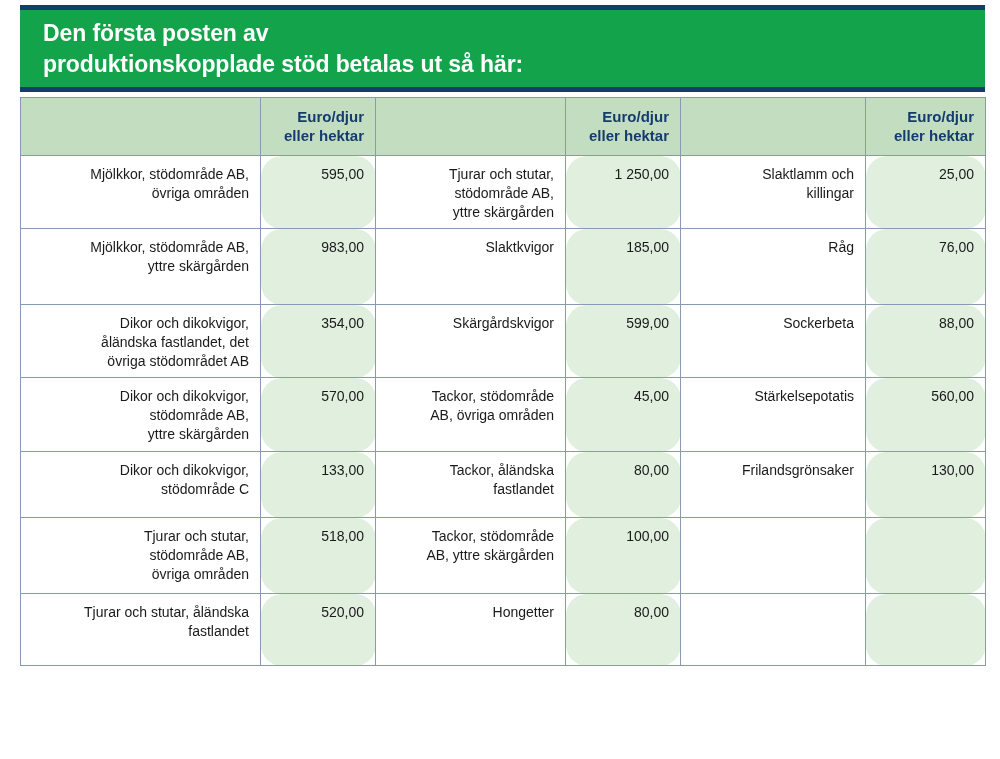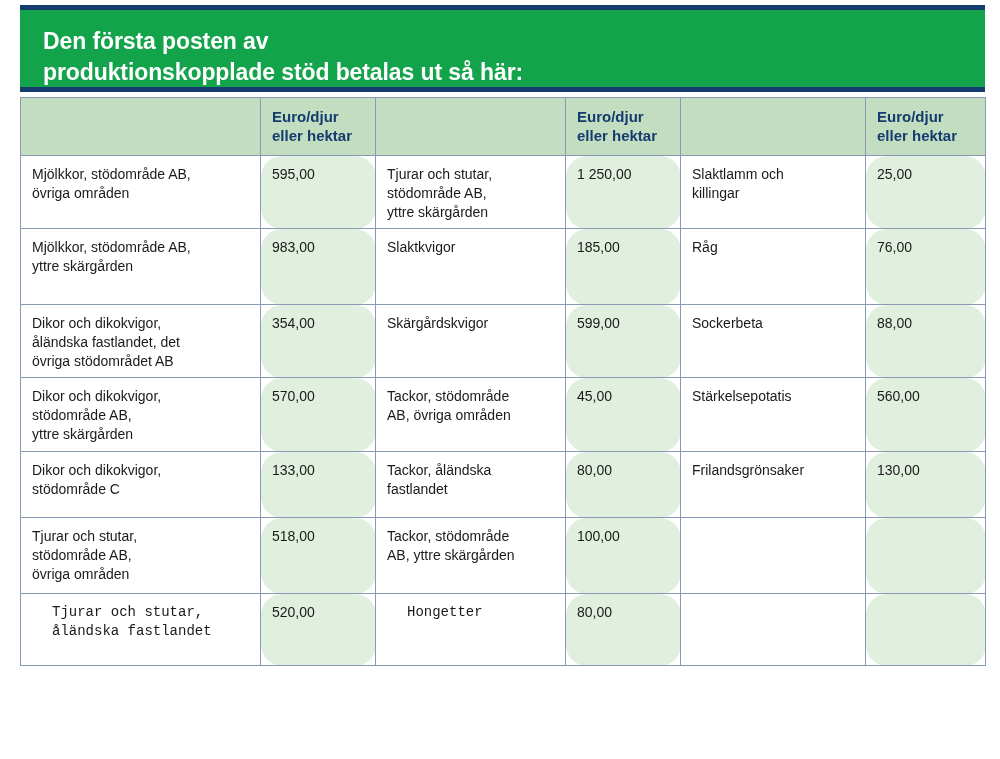--- a/index.html
+++ b/index.html
@@ -27,21 +27,21 @@
     position: absolute;
     left: 20px;
     top: 5px;
     width: 965px;
     height: 87px;
     background: #13A44B;
     border-top: 5px solid #143C6E;
     border-bottom: 5px solid #143C6E;
     box-sizing: border-box;
     display: flex;
-    align-items: flex-end;
+    align-items: center;
   }
   .banner-title {
     color: #ffffff;
     font-size: 23px;
     font-weight: bold;
     line-height: 1.32;
     padding-left: 23px;
     white-space: pre-line;
     letter-spacing: -0.1px;
   }
@@ -64,20 +64,21 @@
   table.grid col.c-val2  { width: 115px; }
   table.grid col.c-name3 { width: 185px; }
   table.grid col.c-val3  { width: 120px; }
 
   table.grid th,
   table.grid td {
     border: 1px solid #8799b4;
     vertical-align: top;
     padding: 9px 11px 6px 11px;
     box-sizing: border-box;
+    text-align: right;
   }
 
   thead th {
     background: #C3DDC0;
     color: #143C6E;
     font-size: 15px;
     font-weight: bold;
     line-height: 1.28;
     text-align: left;
     height: 58px;
@@ -94,21 +95,21 @@
     color: #1a1a1a;
     background: #ffffff;
     white-space: pre-line;
   }
   tbody td.val {
     background: #E1EFDF;
     white-space: nowrap;
     border-radius: 21px;
   }
   tbody td.empty { }
-  tbody td.indent { padding-left: 31px; font-family: Liberation Mono, monospace; }
+  tbody td.indent { padding-left: 31px; }
 
   tbody tr.r0 td { height: 72px; }
   tbody tr.r1 td { height: 70px; }
   tbody tr.r2 td { height: 76px; }
   tbody tr.r3 td { height: 68px; }
   tbody tr.r4 td { height: 74px; }
   tbody tr.r5 td { height: 66px; }
   tbody tr.r6 td { height: 76px; }
   tbody tr.r7 td { height: 72px; }
 </style>

